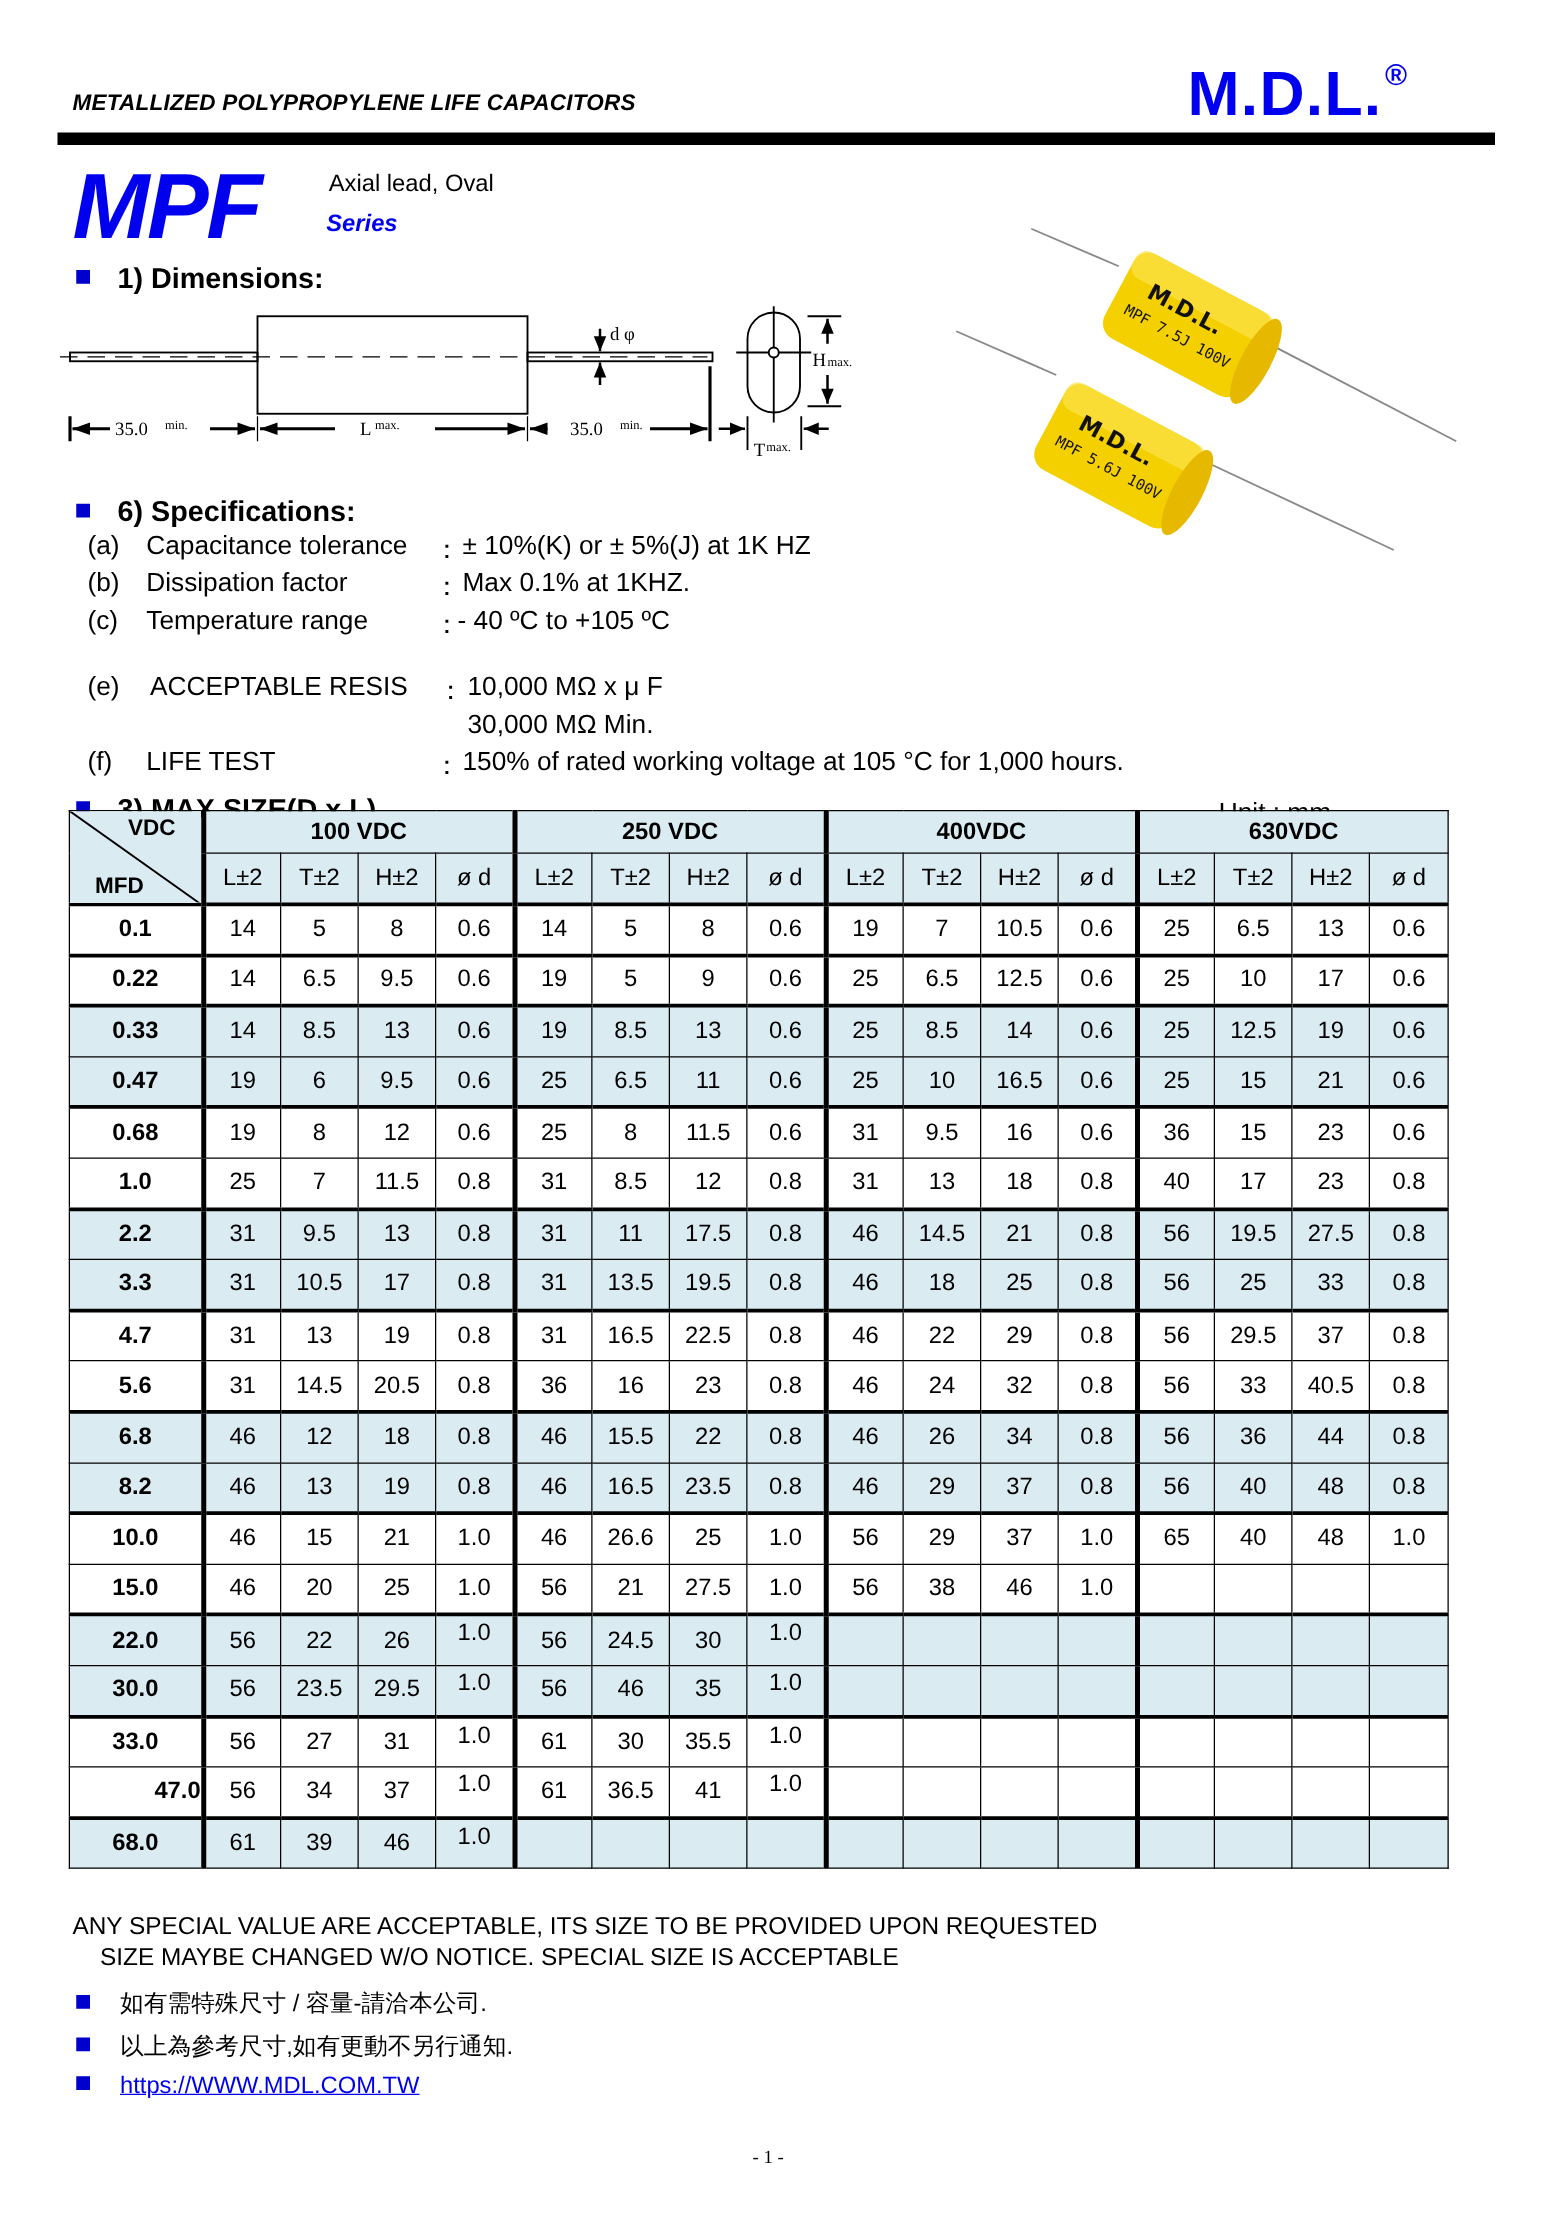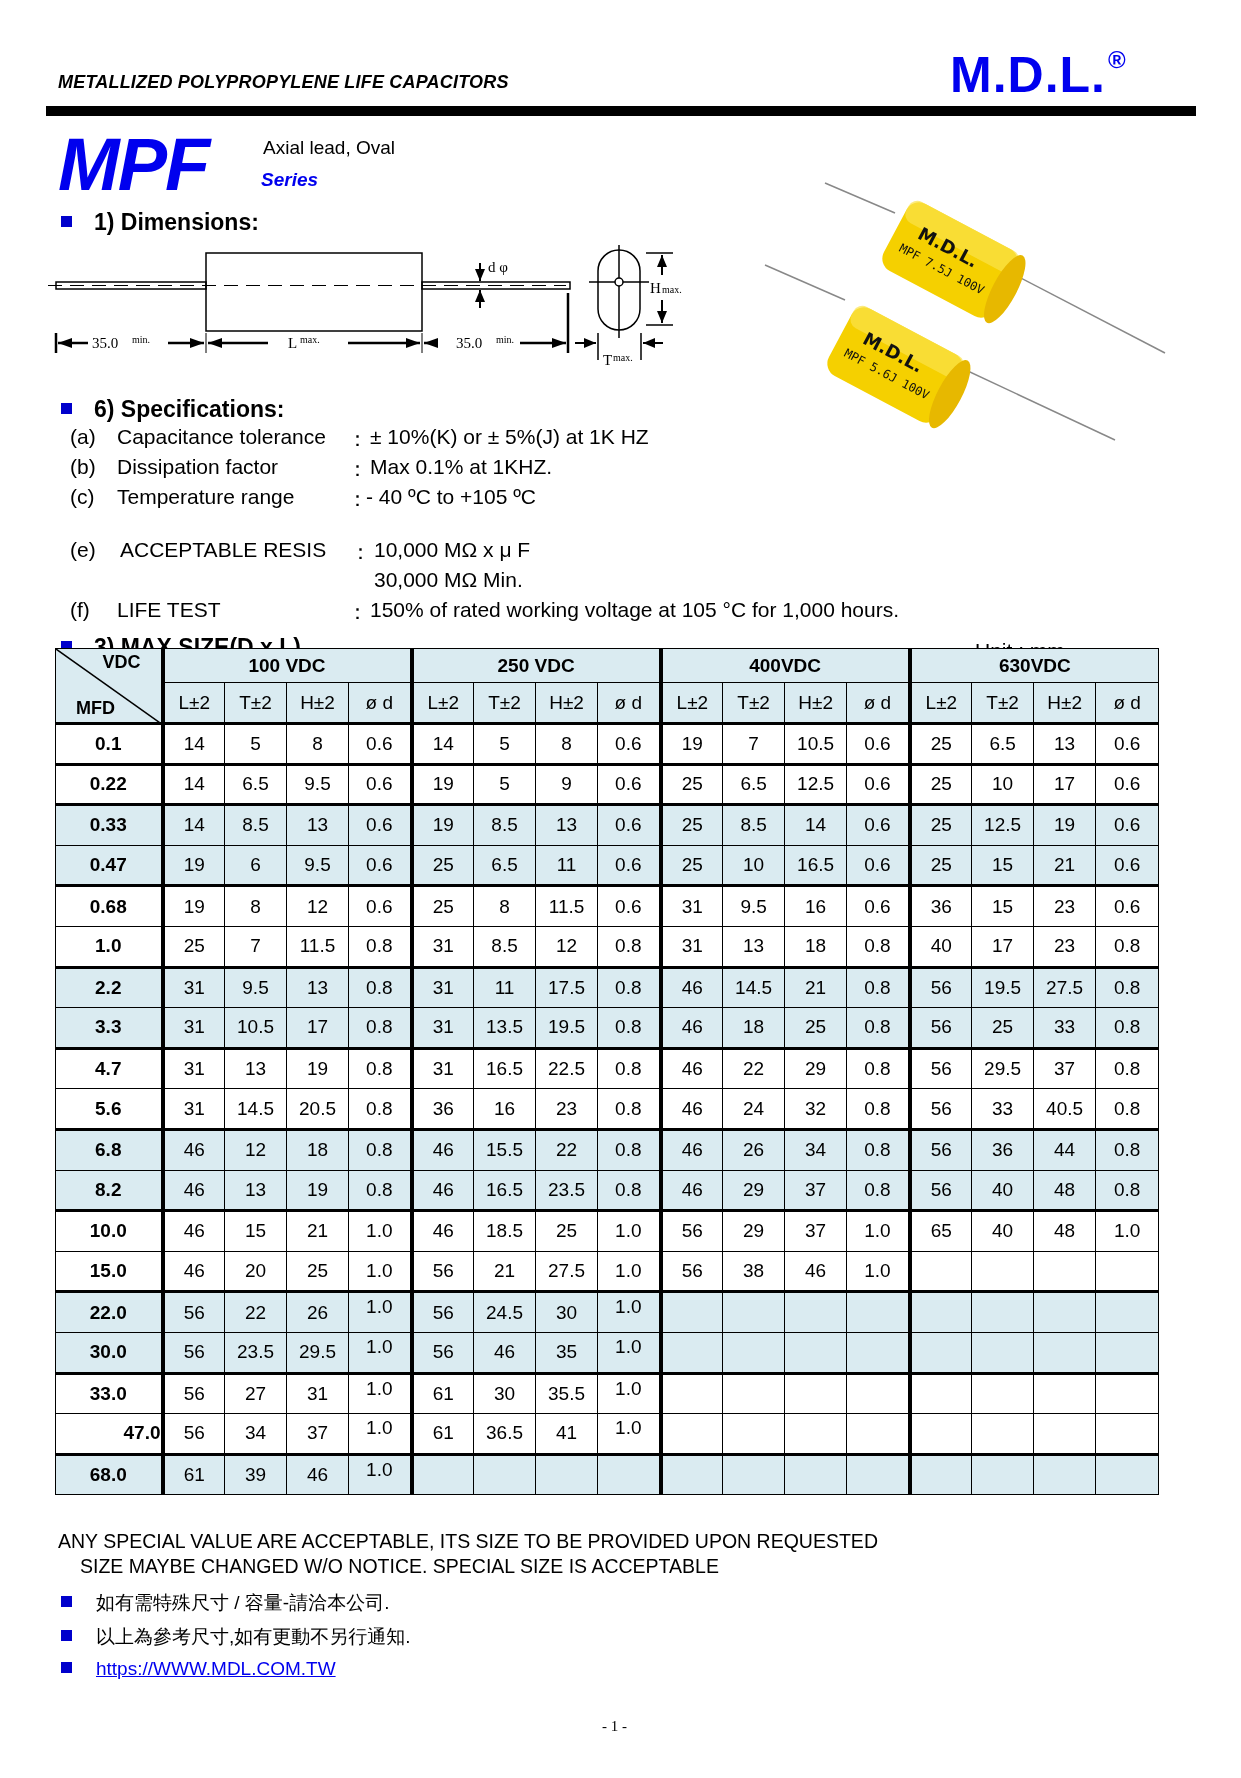--- a/index.html
+++ b/index.html
@@ -488,21 +488,21 @@
         <td class="" style="border-bottom: 3px solid rgb(0, 0, 0);">48</td>
         <td class="" style="border-bottom: 3px solid rgb(0, 0, 0);">0.8</td>
       </tr>
       <tr>
         <td class="mfd" style="border-bottom: 1.5px solid rgb(0, 0, 0);">10.0</td>
         <td class="thick-left" style="border-bottom: 1.5px solid rgb(0, 0, 0);">46</td>
         <td class="" style="border-bottom: 1.5px solid rgb(0, 0, 0);">15</td>
         <td class="" style="border-bottom: 1.5px solid rgb(0, 0, 0);">21</td>
         <td class="" style="border-bottom: 1.5px solid rgb(0, 0, 0);">1.0</td>
         <td class="thick-left" style="border-bottom: 1.5px solid rgb(0, 0, 0);">46</td>
-        <td class="" style="border-bottom: 1.5px solid rgb(0, 0, 0);">18.5</td>
+        <td class="" style="border-bottom: 1.5px solid rgb(0, 0, 0);">26.6</td>
         <td class="" style="border-bottom: 1.5px solid rgb(0, 0, 0);">25</td>
         <td class="" style="border-bottom: 1.5px solid rgb(0, 0, 0);">1.0</td>
         <td class="thick-left" style="border-bottom: 1.5px solid rgb(0, 0, 0);">56</td>
         <td class="" style="border-bottom: 1.5px solid rgb(0, 0, 0);">29</td>
         <td class="" style="border-bottom: 1.5px solid rgb(0, 0, 0);">37</td>
         <td class="" style="border-bottom: 1.5px solid rgb(0, 0, 0);">1.0</td>
         <td class="thick-left" style="border-bottom: 1.5px solid rgb(0, 0, 0);">65</td>
         <td class="" style="border-bottom: 1.5px solid rgb(0, 0, 0);">40</td>
         <td class="" style="border-bottom: 1.5px solid rgb(0, 0, 0);">48</td>
         <td class="" style="border-bottom: 1.5px solid rgb(0, 0, 0);">1.0</td>

